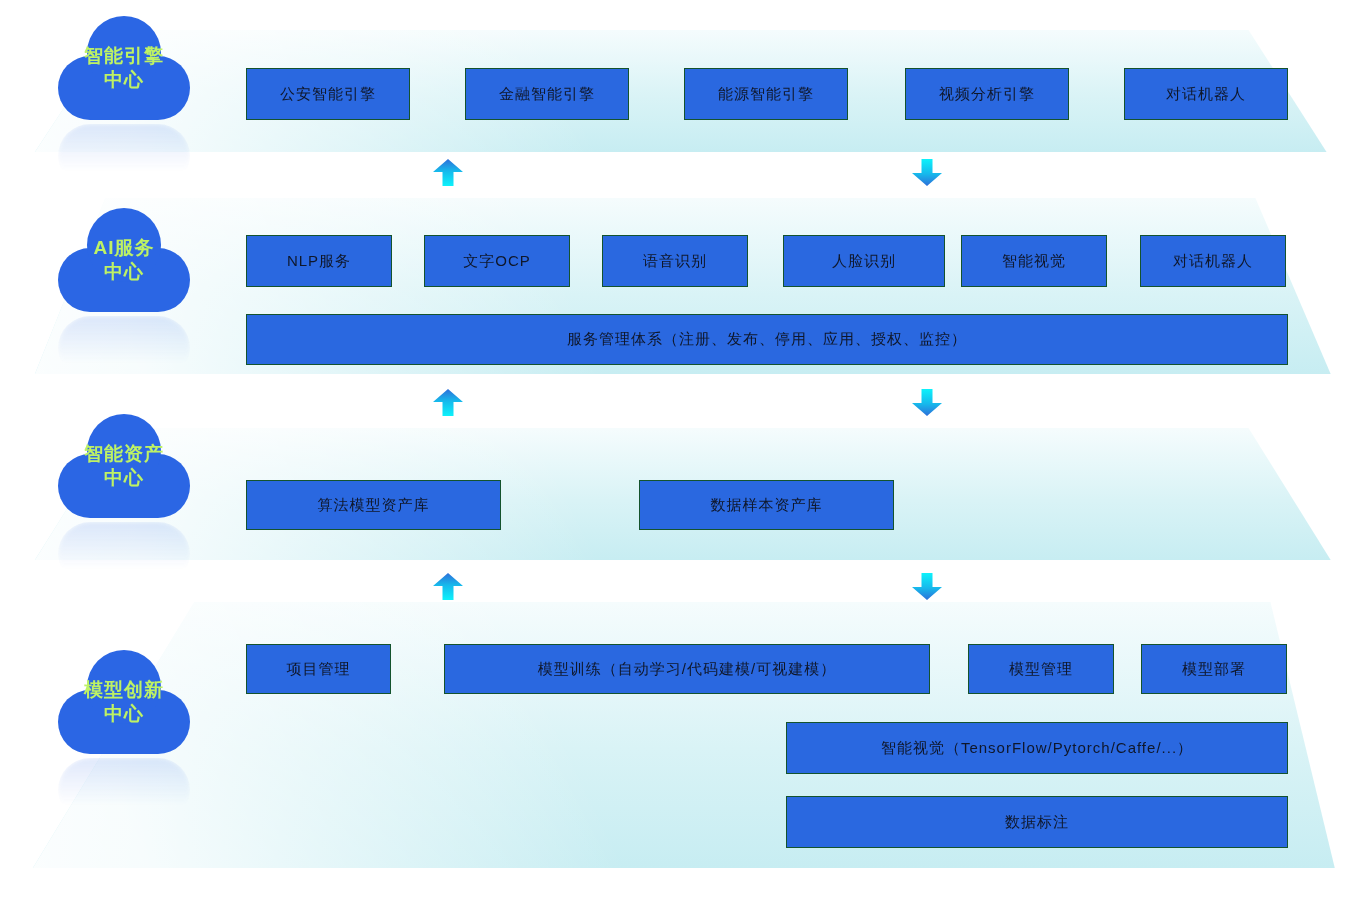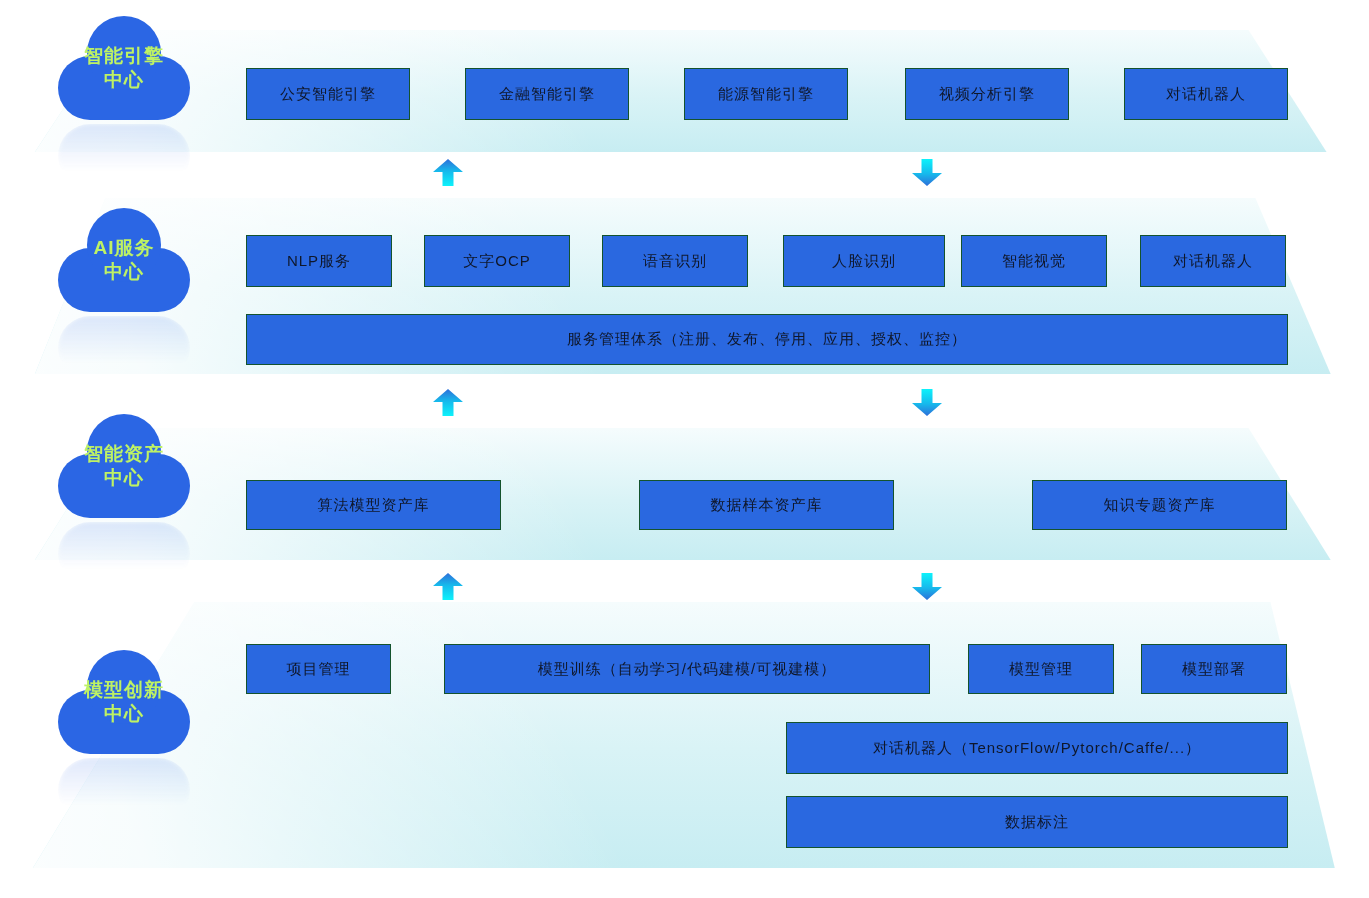--- a/index.html
+++ b/index.html
@@ -121,31 +121,30 @@
 
   <svg class="arrow" style="left:433px;top:389px" viewBox="0 0 30 27">
       <polygon points="15,0 30,13 20.5,13 20.5,27 9.5,27 9.5,13 0,13" fill="url(#gradUp)"></polygon>
     </svg>
   <svg class="arrow" style="left:912px;top:389px" viewBox="0 0 30 27">
       <polygon points="15,27 0,14 9.5,14 9.5,0 20.5,0 20.5,14 30,14" fill="url(#gradDown)"></polygon>
     </svg>
 
   <div class="btn" style="left:246px;top:456px;width:255px;height:50px">算法模型资产库</div>
   <div class="btn" style="left:639px;top:456px;width:255px;height:50px">数据样本资产库</div>
-  <div class="btn" style="left:1032px;top:456px;width:255px;height:50px">知识专题资产库</div>
 
   <svg class="arrow" style="left:433px;top:573px" viewBox="0 0 30 27">
       <polygon points="15,0 30,13 20.5,13 20.5,27 9.5,27 9.5,13 0,13" fill="url(#gradUp)"></polygon>
     </svg>
   <svg class="arrow" style="left:912px;top:573px" viewBox="0 0 30 27">
       <polygon points="15,27 0,14 9.5,14 9.5,0 20.5,0 20.5,14 30,14" fill="url(#gradDown)"></polygon>
     </svg>
 
   <div class="btn" style="left:444px;top:620px;width:486px;height:50px">模型训练（自动学习/代码建模/可视建模）</div>
   <div class="btn" style="left:246px;top:620px;width:145px;height:50px">项目管理</div>
   <div class="btn" style="left:968px;top:620px;width:146px;height:50px">模型管理</div>
   <div class="btn" style="left:1141px;top:620px;width:146px;height:50px">模型部署</div>
 
-  <div class="btn" style="left:786px;top:698px;width:502px;height:52px">对话机器人（TensorFlow/Pytorch/Caffe/...）</div>
+  <div class="btn" style="left:786px;top:698px;width:502px;height:52px">智能视觉（TensorFlow/Pytorch/Caffe/...）</div>
 
   <div class="btn" style="left:786px;top:772px;width:502px;height:52px">数据标注</div>
 
 </div>
 
 </body></html>

